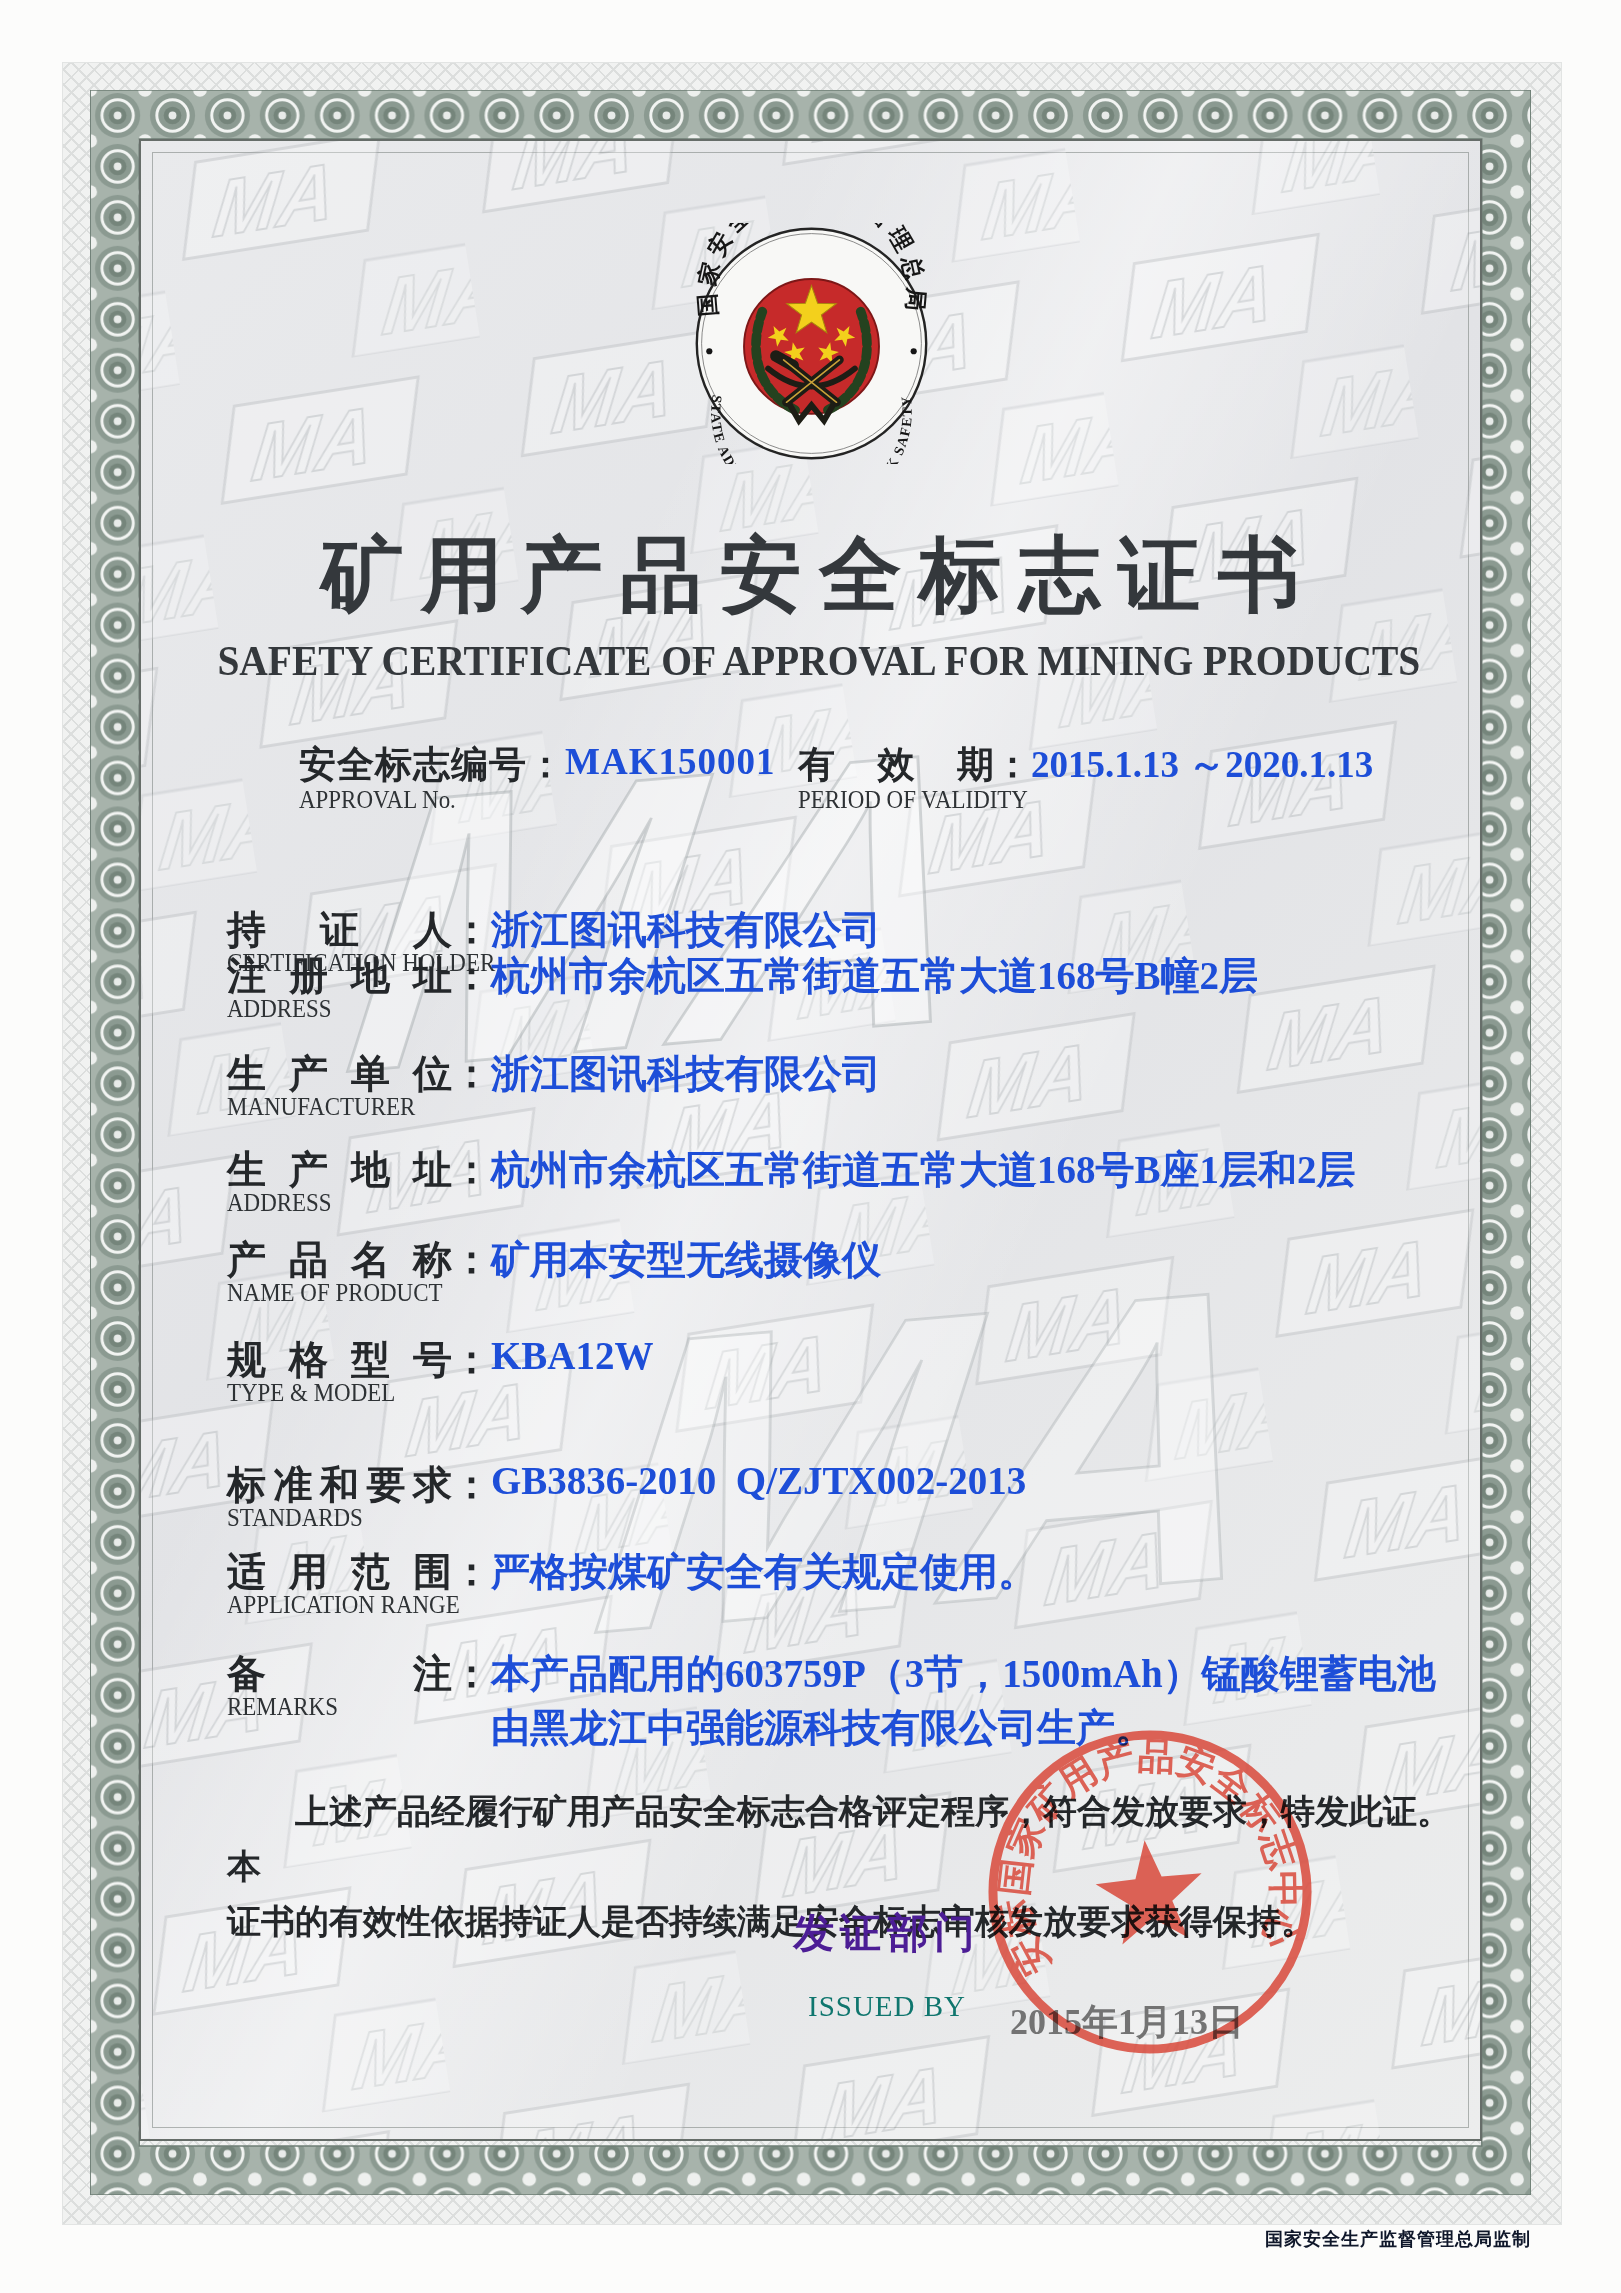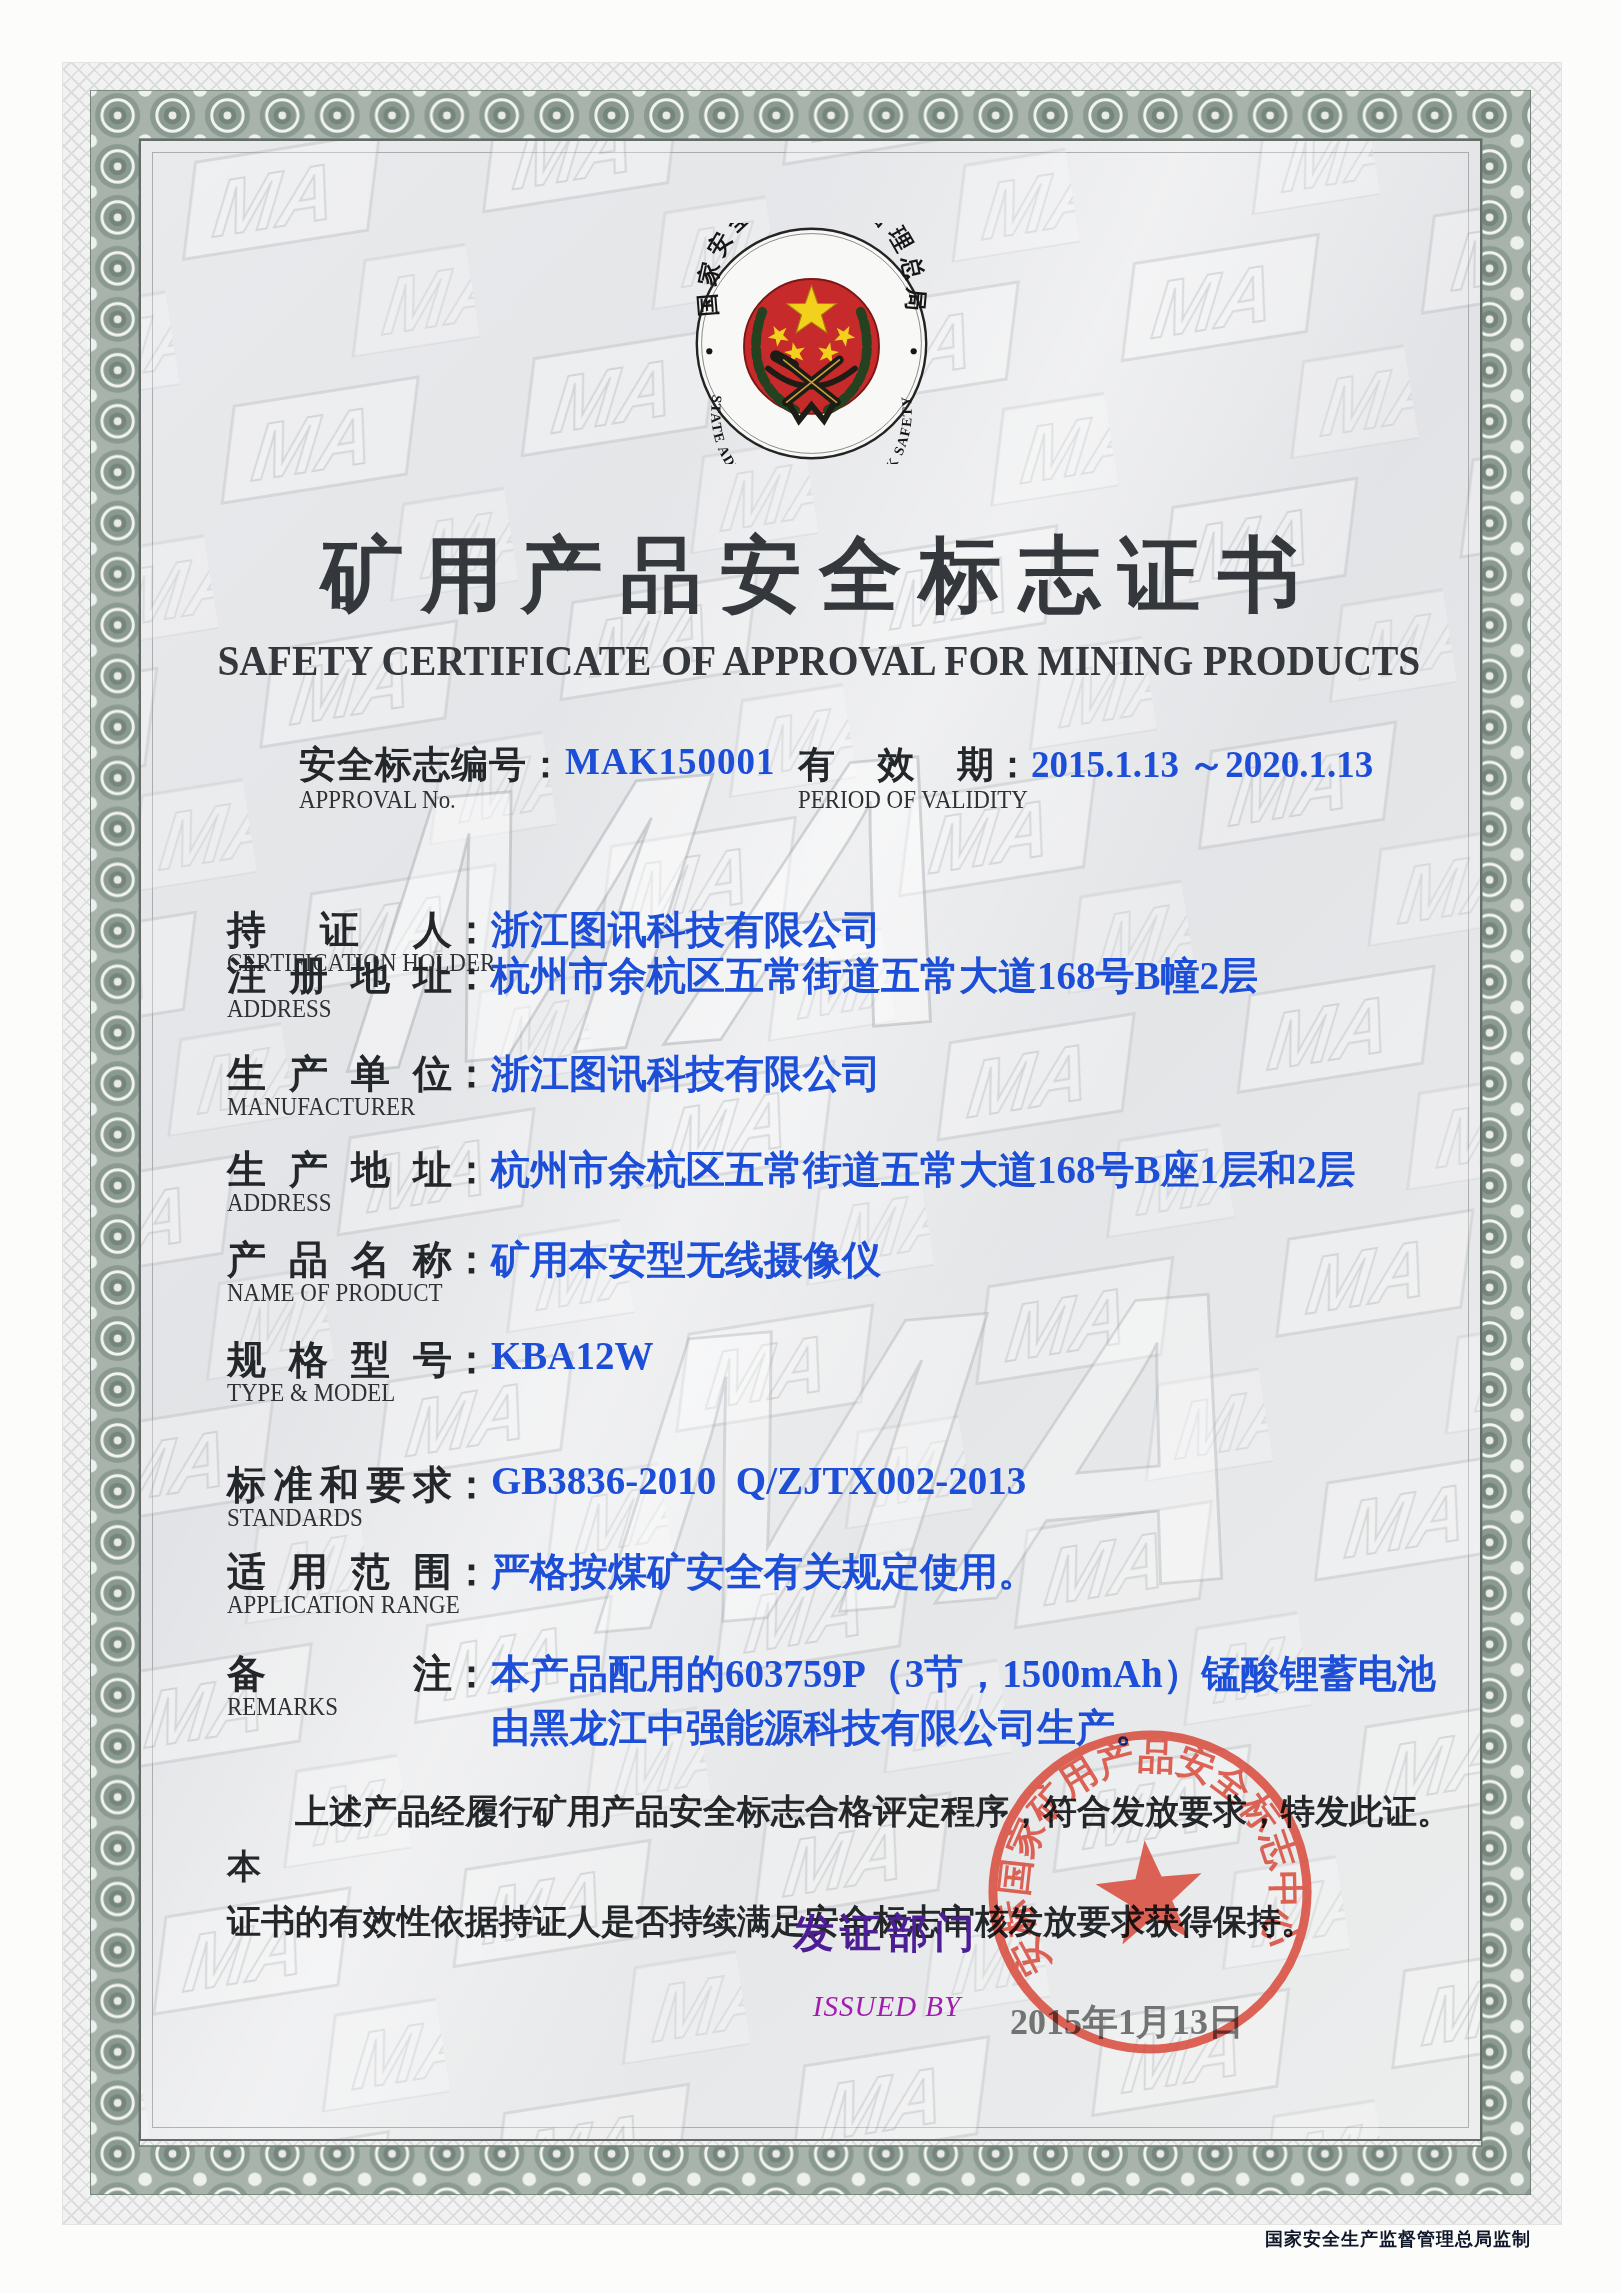--- a/index.html
+++ b/index.html
@@ -82,21 +82,21 @@
   .validity{position:absolute;left:798px;top:740px;}
   .validity .zh-line{font-size:37px;}
   .num{font-family:"Liberation Serif","DejaVu Serif",serif;font-size:37px;}
   .declaration{
     position:absolute;left:227px;top:1784px;width:1245px;
     font-size:34px;line-height:55px;font-weight:600;color:#24272a;
     text-indent:2em;white-space:pre-line;
   }
   .issued{position:absolute;left:730px;top:1906px;width:314px;text-align:center;}
   .issued-zh{font-size:41px;font-weight:700;letter-spacing:5.9px;color:#4c1d95;}
-  .issued-en{margin-top:29px;font-size:29px;color:#a21caf;letter-spacing:1px;font-style:italic;}
+  .issued-en{margin-top:29px;font-size:29px;color:#0f766e;letter-spacing:1px;}
   .date{
     position:absolute;left:1010px;top:1998px;font-size:36px;font-weight:600;color:#737373;
     z-index:3;
   }
   .stamp{
     position:absolute;left:980px;top:1722px;z-index:4;
     opacity:.85;mix-blend-mode:multiply;
   }
   .footer{
     position:absolute;top:2227px;right:90px;z-index:3;

